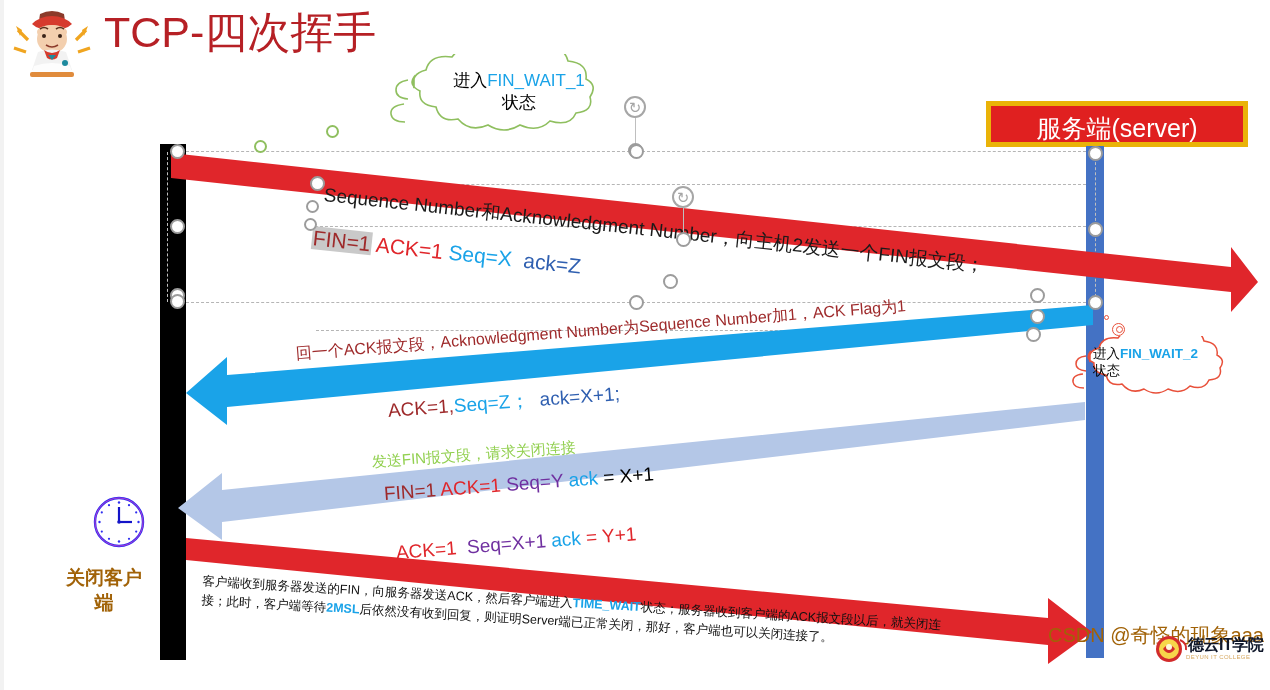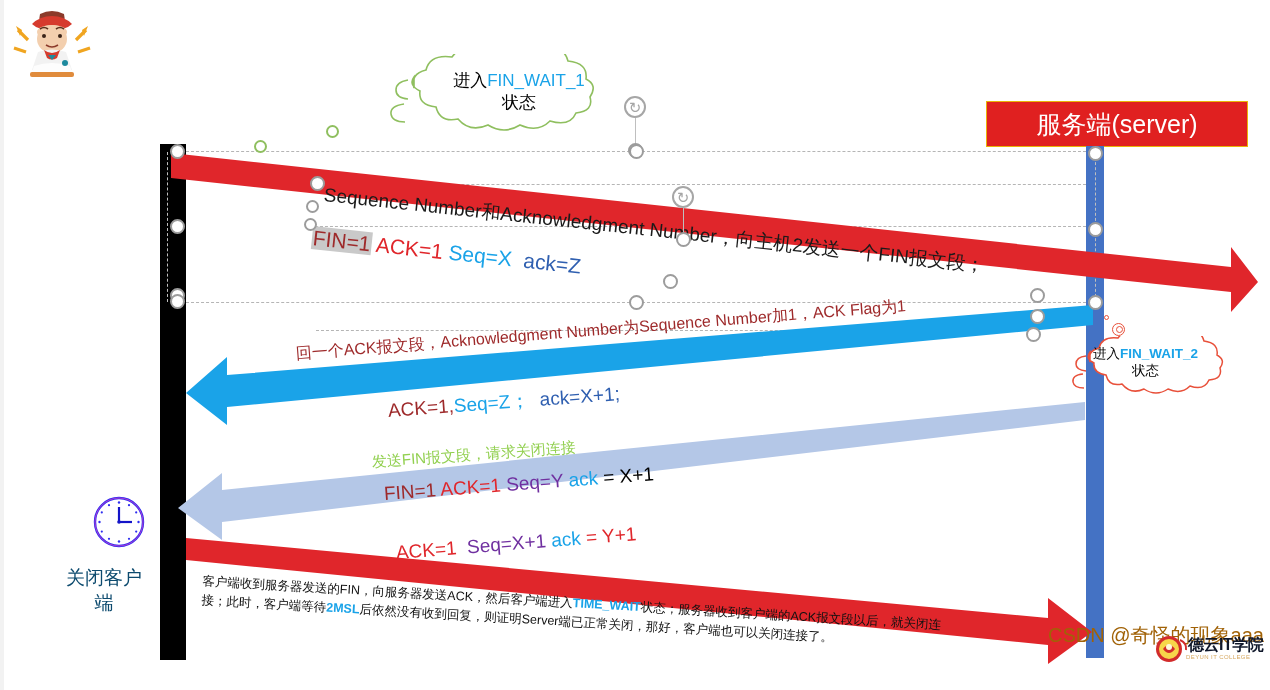--- a/index.html
+++ b/index.html
@@ -20,21 +20,21 @@
     font-size:43px;line-height:56px;color:#b62025;letter-spacing:0px;
     white-space:nowrap;
   }
 
   
   .hdr{
     position:absolute;color:#fff;text-align:center;
     font-size:25px;line-height:44px;box-sizing:border-box;
   }
   .hdr-client{left:52px;top:93px;width:266px;height:46px;background:#70ad47;border:1px solid #548235;}
-  .hdr-server{left:986px;top:101px;width:262px;height:46px;background:#e02020;border:1px solid #eab308;}
+  .hdr-server{left:986px;top:101px;width:262px;height:46px;background:#e02020;border:5px solid #eab308;}
 
   
   .life-client{position:absolute;left:160px;top:144px;width:26px;height:516px;background:#000;}
   .life-server{position:absolute;left:1086px;top:146px;width:18px;height:512px;background:#4472c4;}
 
   
   .guide{position:absolute;height:0;border-top:1px dashed #b5b5b5;}
 
   
   .handle{
@@ -81,21 +81,21 @@
   .c-blue{color:#2f5fb0;}
   .c-purple{color:#7030a0;}
   .c-green{color:#92d050;}
   .c-black{color:#000;}
   .hlbox{background:#c9c9c9;padding:0 1px;}
 
   
   .clock{position:absolute;left:92px;top:495px;width:54px;height:54px;}
   .clock-label{
     position:absolute;left:62px;top:565px;width:84px;
-    font-size:19px;line-height:25px;color:#0c4a6e;text-align:center;
+    font-size:19px;line-height:25px;color:#a16207;text-align:center;font-weight:bold;
   }
 
   
   .watermark{
     position:absolute;left:1048px;top:625px;
     font-size:20px;line-height:20px;color:#a16207;white-space:nowrap;
   }
   .logo{position:absolute;left:1152px;top:634px;width:116px;height:32px;}
   .logo-text{
     position:absolute;left:1188px;top:636px;font-size:16px;line-height:18px;
@@ -136,20 +136,21 @@
       <g fill="#f0a520">
         <path d="M6 20 l6 4 l-2 6z"></path>
           <path d="M78 20 l-6 4 l2 6z"></path>
       </g>
       <rect x="20" y="66" width="44" height="5" rx="2" fill="#e08b3c"></rect>
       <path d="M24 60 q18 -6 36 0 l2 6 l-40 0z" fill="#fdfdfd"></path>
       <circle cx="55" cy="57" r="3" fill="#1e8a9e"></circle>
     </g>
   </svg>
 
+  <div class="title">TCP-四次挥手</div>
 
   <div class="hdr hdr-server">
     <span>服务端(server)</span>
   </div>
 
   <div class="life-client"></div>
   <div class="life-server"></div>
 
   <div class="guide" style="left:186px;top:151px;width:900px;"></div>
   <div class="guide" style="left:186px;top:302px;width:900px;"></div>
@@ -192,21 +193,21 @@
   </div>
 
   <svg class="cloud-svg" style="left:1056px;top:336px;width:200px;height:62px;" viewBox="0 0 200 62">
     <path d="M34 26 q-3 -11 9 -14 q3 -12 19 -10 q8 -11 22 -6 q11 -9 24 -3
              q12 -8 22 3 q15 -3 18 9 q15 2 13 14 q9 5 3 13 q3 11 -11 12
              q-5 11 -19 6 q-9 9 -22 3 q-12 8 -24 0 q-13 6 -22 -5
              q-13 3 -16 -9 q-13 -2 -12 -12 q-9 -4 -4 -11z" fill="#ffffff" stroke="#e8503a" stroke-width="1.5"></path>
     <path d="M30 20 q-10 1 -10 8 q0 6 10 7" fill="#ffffff" stroke="#e8503a" stroke-width="1.5"></path>
     <path d="M27 38 q-11 1 -10 8 q1 6 11 6" fill="#ffffff" stroke="#e8503a" stroke-width="1.5"></path>
   </svg>
-  <div class="cloud-text-2" style="left:1093px;top:345px;text-align:center;">
+  <div class="cloud-text-2" style="left:1093px;top:345px;">
     <span>进入</span><span class="hl">FIN_WAIT_2</span><br>
     <span>状态</span>
   </div>
 
   <div class="lbl" style="left:324px;top:182px;transform:rotate(6.1deg);font-size:19px;color:#1a1a1a;">Sequence Number和Acknowledgment Number，向主机2发送一个FIN报文段；</div>
 
   <div class="lbl" style="left:312px;top:226px;transform:rotate(6.1deg);font-size:21px;">
     <span class="c-dred hlbox">FIN=1</span>
     <span class="c-red">ACK=1</span>
     <span class="c-cyan">Seq=X</span>

